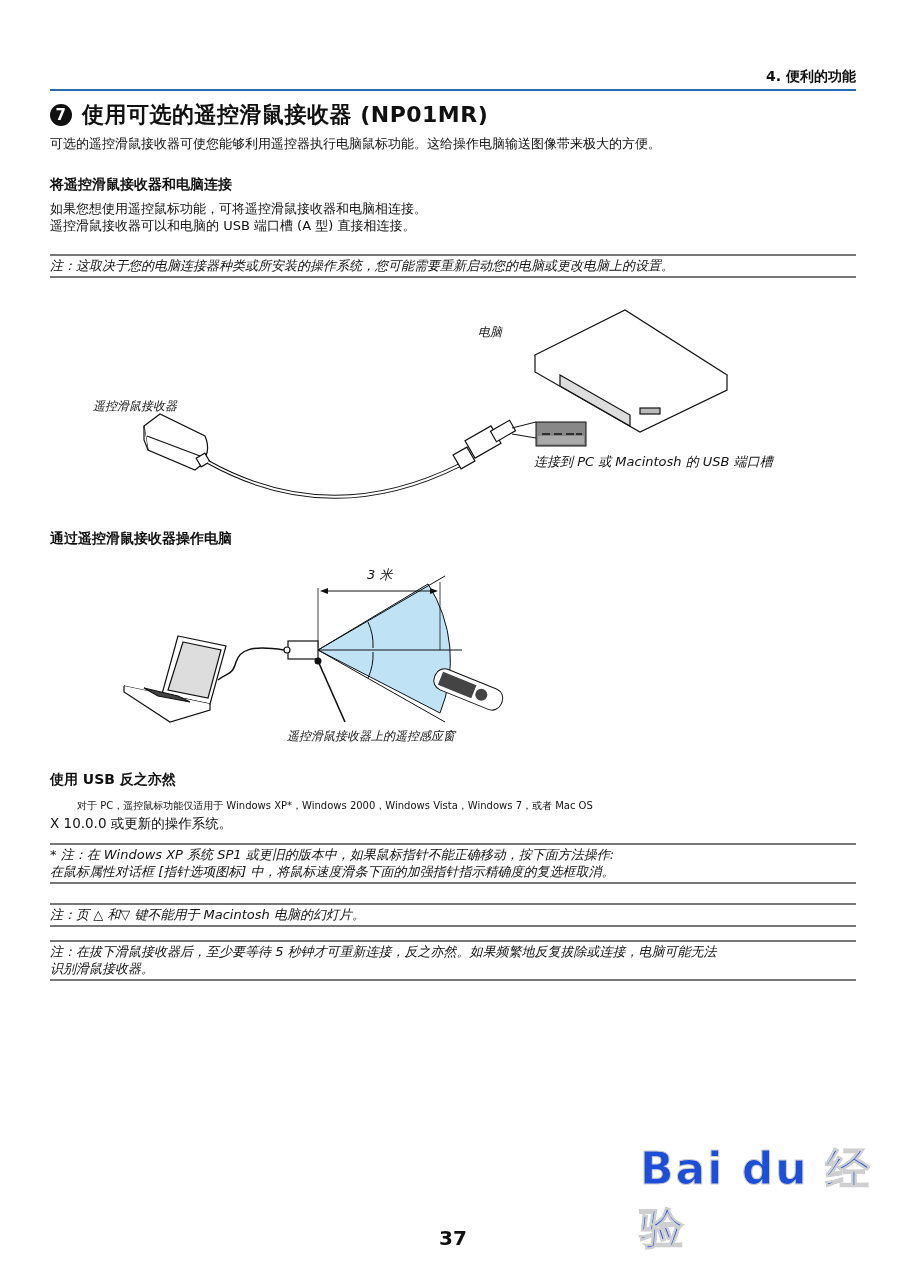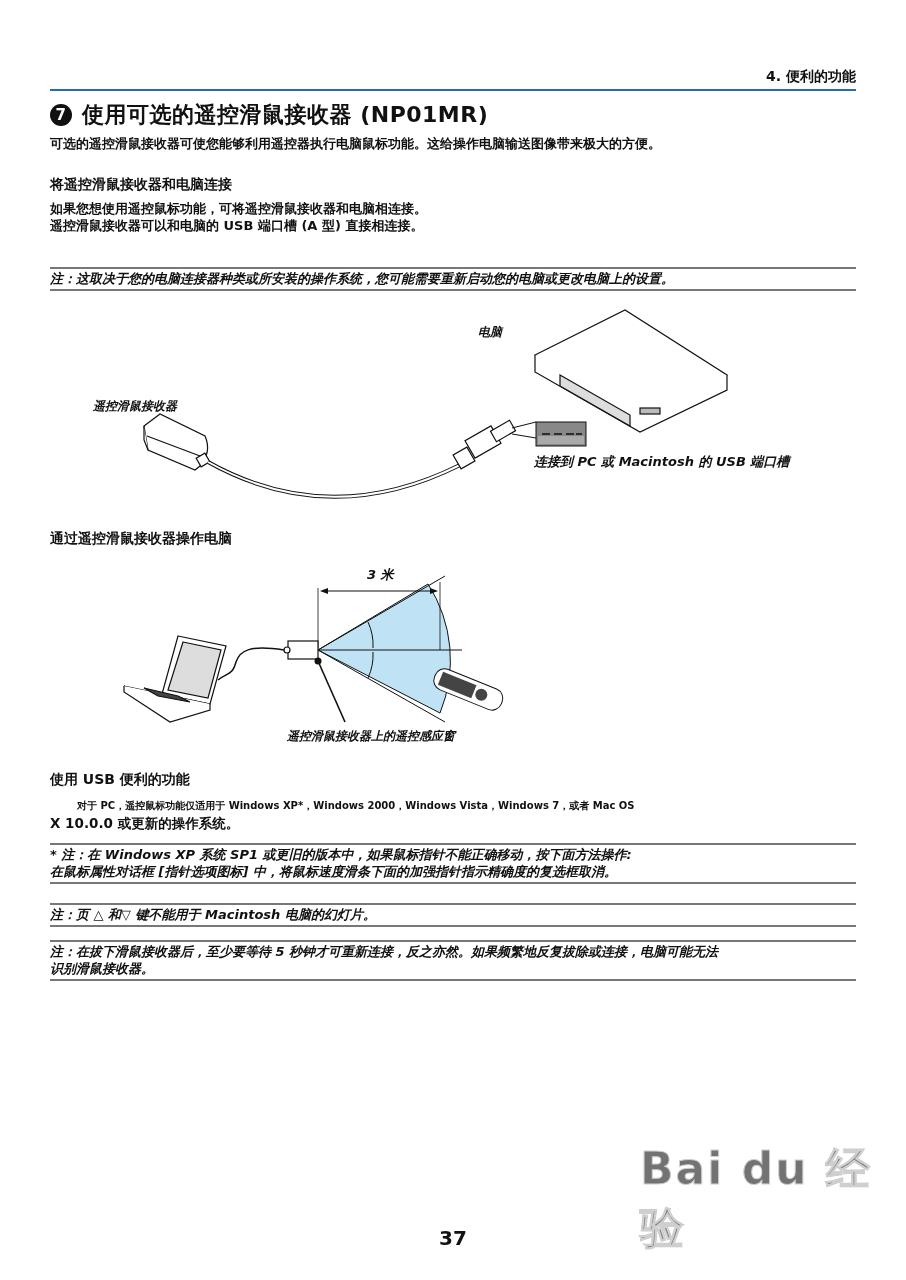--- a/index.html
+++ b/index.html
@@ -1,50 +1,50 @@
 <!DOCTYPE html>
 <html><head>
 <meta charset="utf-8">
 <style>
   html, body { margin:0; padding:0; background:#ffffff; }
   body { width:906px; height:1280px; position:relative; overflow:hidden;
          font-family:"DejaVu Sans","Liberation Sans",sans-serif; color:#111; }
-  .abs { position:absolute;font-weight:bold; }
+  .abs { position:absolute; }
   .chapter { right:50px; top:68px; font-size:14px; font-weight:bold; }
   .rule-blue { left:50px; right:50px; top:89px; height:2px; background:#2a6ab2; }
   .h1 { left:50px; top:100px; font-size:22px; font-weight:bold; letter-spacing:0.5px; display:flex; align-items:center; }
   .badge { width:22px; height:22px; border-radius:50%; background:#111; color:#fff; font-size:15px;
            display:inline-flex; align-items:center; justify-content:center; margin-right:10px; }
   .p { left:50px; font-size:13px; line-height:17px; white-space:nowrap; }
   .h2 { left:50px; font-size:14px; font-weight:bold; }
   .note { left:50px; right:50px; border-top:2px solid #777; border-bottom:2px solid #777;
           font-size:13px; font-style:italic; line-height:17px; padding:1px 0 2px 0; }
   .cap { font-size:12px; font-style:italic; white-space:nowrap; }
   .pagenum { left:0; right:0; top:1226px; text-align:center; font-size:20px; font-weight:bold; }
   .wm { left:640px; top:1140px; color:#eaeaea; font-weight:bold; font-family:"DejaVu Sans",sans-serif; }
-  .wm .big { font-size:44px; letter-spacing:2px; -webkit-text-stroke:1px #cfcfcf; color:#737373; }
+  .wm .big { font-size:44px; letter-spacing:2px; -webkit-text-stroke:1px #cfcfcf; color:#1d4ed8; }
   .wm .small { font-size:18px; -webkit-text-stroke:0.6px #cfcfcf; color:#f6f6f6; margin-top:-4px; }
   svg { position:absolute; }
 </style>
 </head>
 <body>
 
 <div class="abs chapter">4. 便利的功能</div>
 <div class="abs rule-blue"></div>
 
 <div class="abs h1">
   <span class="badge">7</span>
   <span>使用可选的遥控滑鼠接收器 (NP01MR)</span>
 </div>
 <div class="abs p" style="top:135px;">可选的遥控滑鼠接收器可使您能够利用遥控器执行电脑鼠标功能。这给操作电脑输送图像带来极大的方便。</div>
 
 <div class="abs h2" style="top:176px;">将遥控滑鼠接收器和电脑连接</div>
 <div class="abs p" style="top:200px;">如果您想使用遥控鼠标功能，可将遥控滑鼠接收器和电脑相连接。</div>
 <div class="abs p" style="top:217px;">遥控滑鼠接收器可以和电脑的 USB 端口槽 (A 型) 直接相连接。</div>
-<div class="abs note" style="top:267px;">注：这取决于您的电脑连接器种类或所安装的操作系统，您可能需要重新启动您的电脑或更改电脑上的设置。</div>
+<div class="abs note" style="top:254px;">注：这取决于您的电脑连接器种类或所安装的操作系统，您可能需要重新启动您的电脑或更改电脑上的设置。</div>
 
 <div class="abs cap" style="left:478px; top:324px;">电脑</div>
 <div class="abs cap" style="left:93px; top:398px;">遥控滑鼠接收器</div>
 <div class="abs cap" style="left:534px; top:453px; font-size:13px;">连接到 PC 或 Macintosh 的 USB 端口槽</div>
 
 <svg style="left:0; top:290px;" width="906" height="220" viewBox="0 290 906 220">
 
   <g stroke="#111" stroke-width="1.2" fill="#fff">
     <path d="M144 426 L160 414 L205 436 Q212 452 200 466 L195 470 L148 450 Z"></path>
     <path d="M144 426 L144 440 L148 450"></path>
@@ -114,21 +114,21 @@
     <path d="M144 688 L178 696 L190 702 L158 696 Z" fill="#444"></path>
   </g>
 
   <g transform="rotate(22 467 690)">
     <rect x="432" y="678" width="72" height="22" rx="10" fill="#fff" stroke="#111"></rect>
     <rect x="438" y="682" width="36" height="14" fill="#444"></rect>
     <circle cx="482" cy="689" r="6" fill="#444"></circle>
   </g>
 </svg>
 
-<div class="abs h2" style="top:771px;">使用 USB 便利的功能</div>
+<div class="abs h2" style="top:771px;">使用 USB 反之亦然</div>
 <div class="abs p" style="top:797px; font-size:10px;margin-left:27px;">对于 PC，遥控鼠标功能仅适用于 Windows XP*，Windows 2000，Windows Vista，Windows 7，或者 Mac OS</div>
 <div class="abs p" style="top:815px; font-size:13.5px;">X 10.0.0 或更新的操作系统。</div>
 
 <div class="abs note" style="top:843px;">
   <div>* 注：在 Windows XP 系统 SP1 或更旧的版本中，如果鼠标指针不能正确移动，按下面方法操作:</div>
   <div>在鼠标属性对话框 [指针选项图标] 中，将鼠标速度滑条下面的加强指针指示精确度的复选框取消。</div>
 </div>
 <div class="abs note" style="top:903px;">注：页 △ 和▽ 键不能用于 Macintosh 电脑的幻灯片。</div>
 <div class="abs note" style="top:940px;">
   <div>注：在拔下滑鼠接收器后，至少要等待 5 秒钟才可重新连接，反之亦然。如果频繁地反复拔除或连接，电脑可能无法</div>

